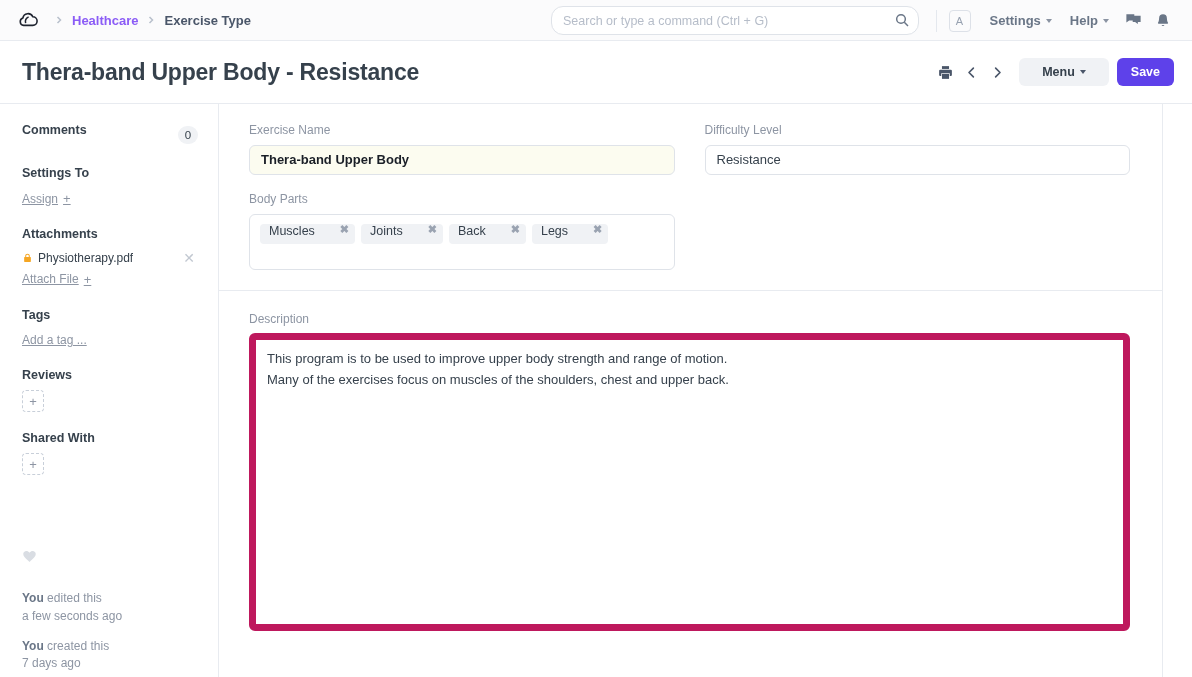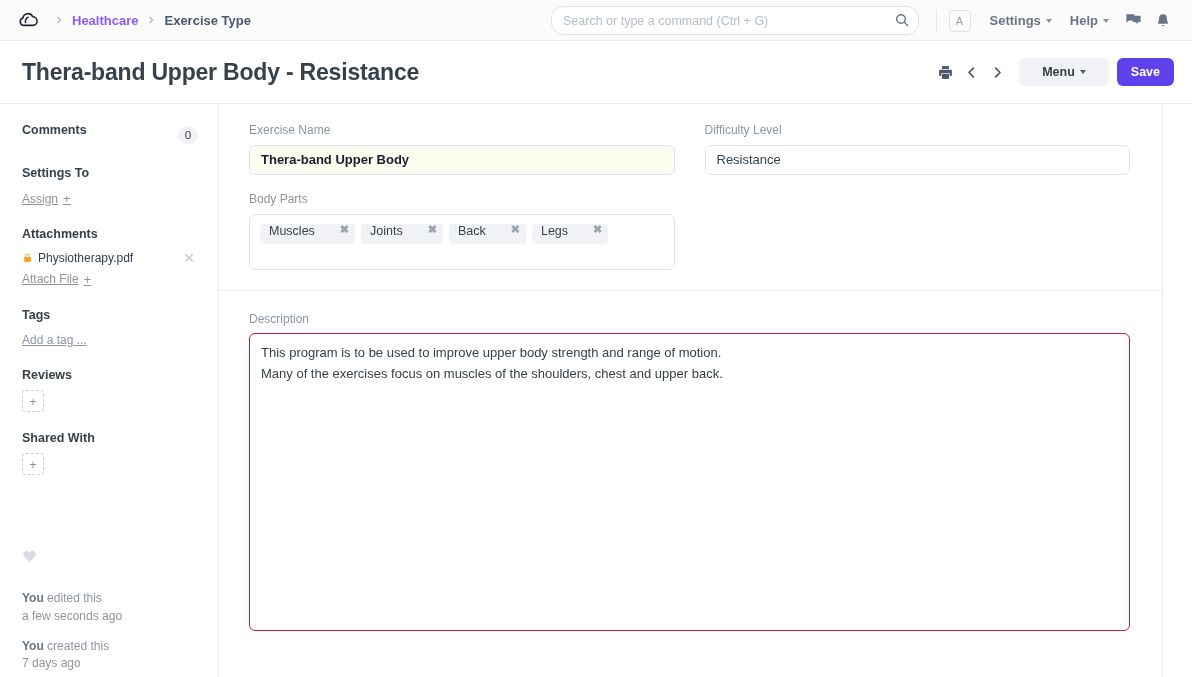--- a/index.html
+++ b/index.html
@@ -334,21 +334,21 @@
   }
   .chip-x {
     color: #9aa3b1;
     font-size: 11px;
     font-weight: bold;
     line-height: 1;
   }
   .textarea {
     width: 100%;
     height: 298px;
-    border: 1px solid #be185d;
+    border: 7px solid #be185d;
     border-radius: 6px;
     background: #ffffff;
     font-size: 13px;
     color: #36414c;
     padding: 9px 11px;
     line-height: 1.55;
     font-family: "Liberation Sans", sans-serif;
     resize: none;
     outline: none;
     white-space: pre-wrap;

